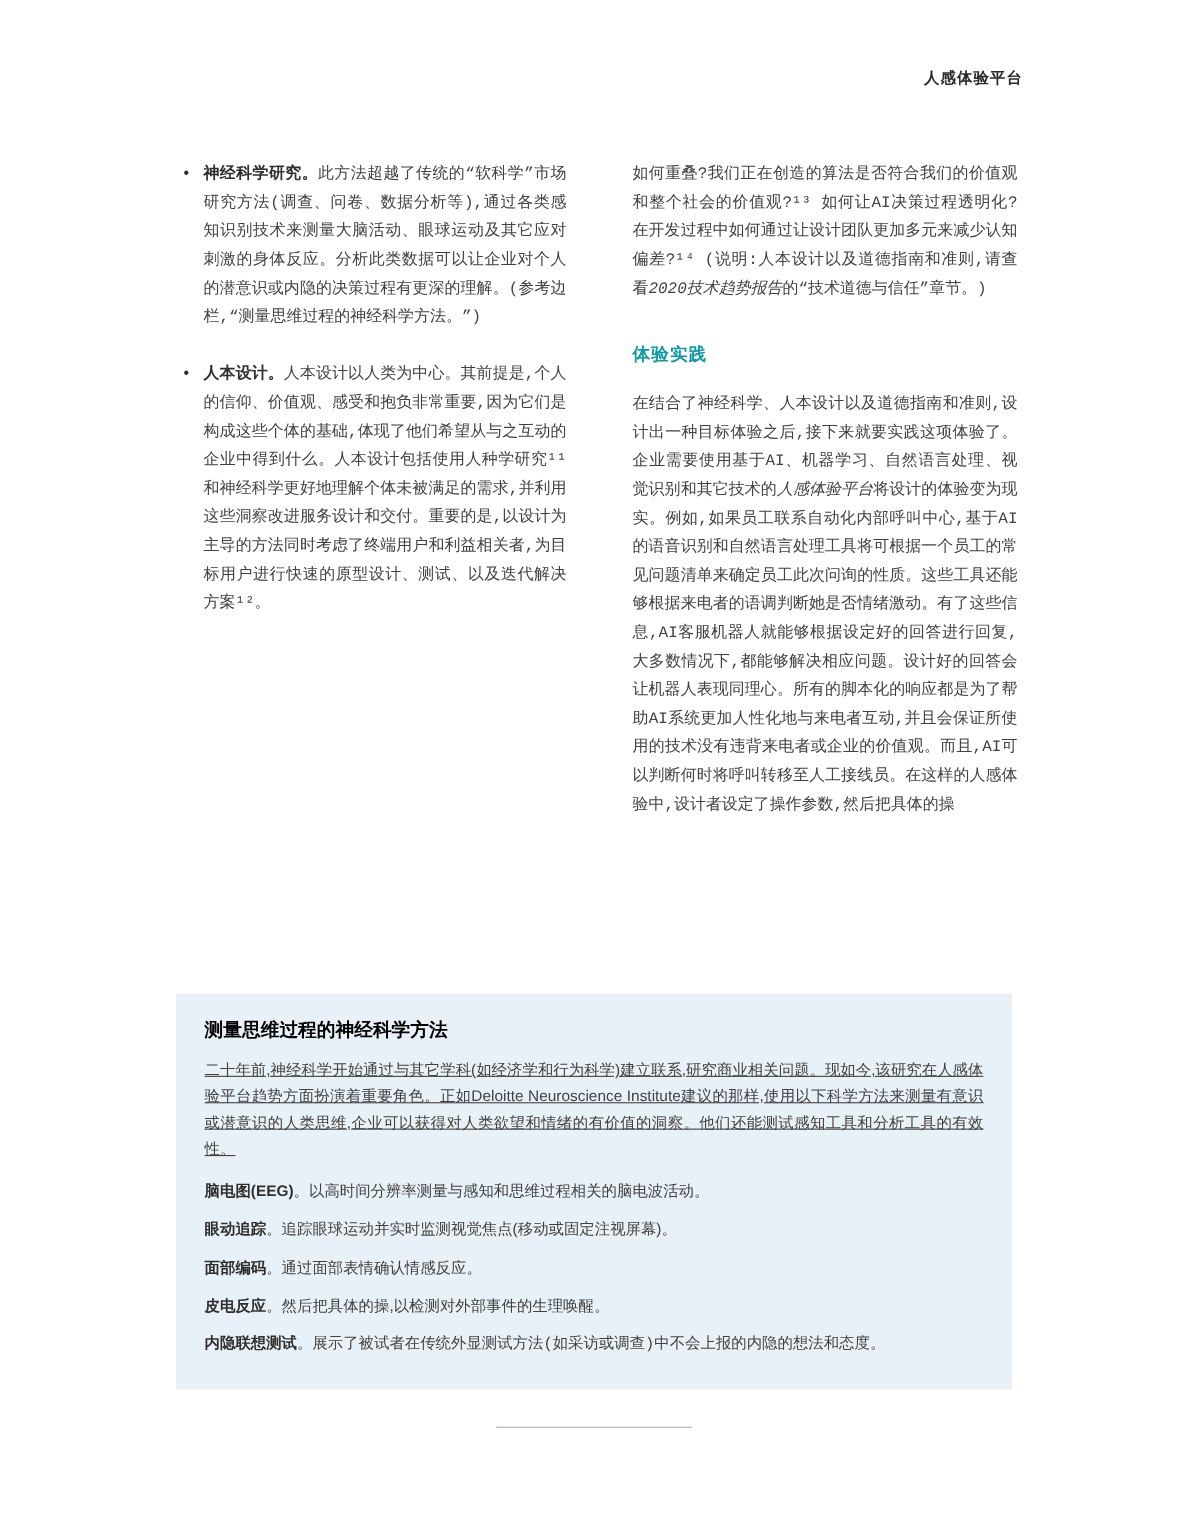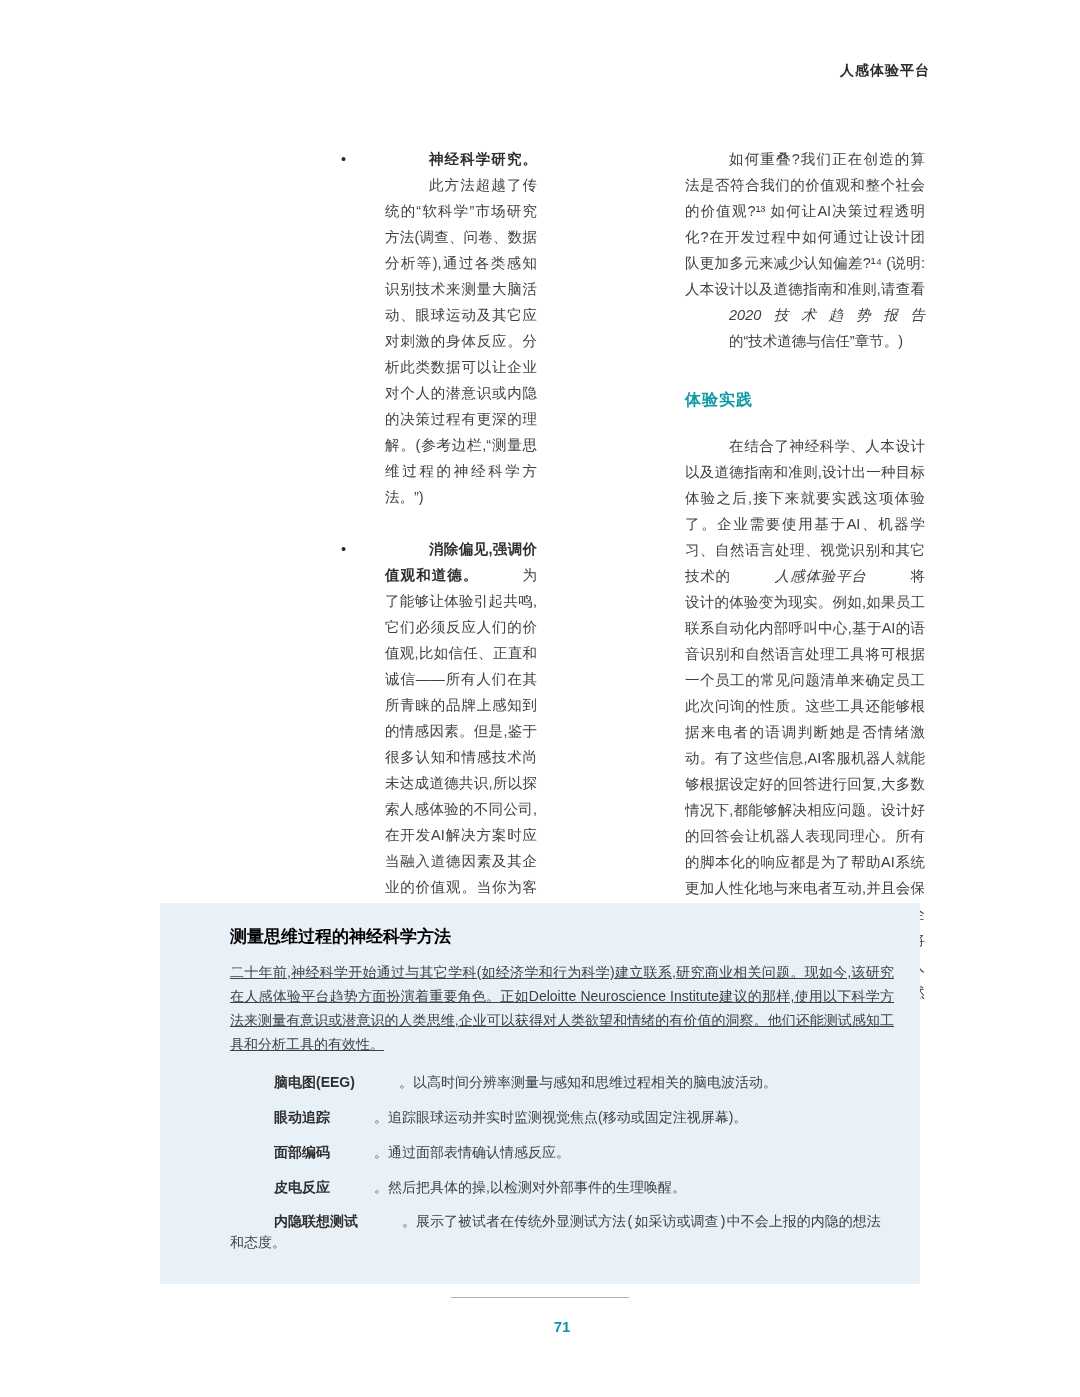--- a/index.html
+++ b/index.html
@@ -1,16 +1,16 @@
 <!DOCTYPE html>
 <html style="--accent: #0e9aa5;"><head>
 <meta charset="utf-8">
 <style>
   :root { --accent: #0e9aa5; --ink: #414141; }
-  * { box-sizing: border-box; padding-left: 44px; }
+  * { box-sizing: border-box; }
   html, body { margin: 0; padding: 0; background: #ffffff; }
   .page {
     position: relative;
     width: 1080px;
     height: 1397px;
     background: #ffffff;
     overflow: hidden;
     font-family: "Liberation Sans", "DejaVu Sans", sans-serif;
     color: var(--ink);
   }
@@ -23,20 +23,21 @@
     color: #2b2b2b;
     letter-spacing: 1px;
   }
   .columns {
     position: absolute;
     top: 146px;
     left: 165px;
     width: 760px;
     display: flex;
     gap: 60px;
+    font-family: Liberation Mono, monospace;
   }
   .col { width: 360px; }
   .body-text {
     font-size: 14.5px;
     line-height: 26px;
     color: var(--ink);
     text-align: justify;
     margin: 0;
   }
   .bullet { display: flex; margin-bottom: 26px; }
@@ -110,25 +111,25 @@
 
   <div class="columns">
 
     <section class="col">
 
       <div class="bullet">
         <span class="bullet-marker"></span>
         <p class="body-text"><strong class="lead">神经科学研究。</strong><span>此方法超越了传统的“软科学”市场研究方法(调查、问卷、数据分析等),通过各类感知识别技术来测量大脑活动、眼球运动及其它应对刺激的身体反应。分析此类数据可以让企业对个人的潜意识或内隐的决策过程有更深的理解。(参考边栏,“测量思维过程的神经科学方法。”)</span></p>
       </div>
 
-
       <div class="bullet">
         <span class="bullet-marker"></span>
-        <p class="body-text"><strong class="lead">消除偏见,强调价值观和道德。</strong><span>为了能够让体验引起共鸣,它们必须反应人们的价值观,比如信任、正直和诚信——所有人们在其所青睐的品牌上感知到的情感因素。但是,鉴于很多认知和情感技术尚未达成道德共识,所以探索人感体验的不同公司,在开发AI解决方案时应当融入道德因素及其企业的价值观。当你为客户、员工和商业合作伙伴打建人感体验时,不妨扪心自问:技术的道德是什么?监管与道德</span></p>
+        <p class="body-text"><strong class="lead">人本设计。</strong><span>人本设计以人类为中心。其前提是,个人的信仰、价值观、感受和抱负非常重要,因为它们是构成这些个体的基础,体现了他们希望从与之互动的企业中得到什么。人本设计包括使用人种学研究¹¹和神经科学更好地理解个体未被满足的需求,并利用这些洞察改进服务设计和交付。重要的是,以设计为主导的方法同时考虑了终端用户和利益相关者,为目标用户进行快速的原型设计、测试、以及迭代解决方案¹²。</span></p>
       </div>
+
 
     </section>
 
     <section class="col">
 
       <p class="body-text"><span>如何重叠?我们正在创造的算法是否符合我们的价值观和整个社会的价值观?¹³ 如何让AI决策过程透明化?在开发过程中如何通过让设计团队更加多元来减少认知偏差?¹⁴ (说明:人本设计以及道德指南和准则,请查看</span><em class="ital">2020技术趋势报告</em><span>的“技术道德与信任”章节。)</span></p>
 
       <h2 class="section-heading">体验实践</h2>
 
       <p class="body-text"><span>在结合了神经科学、人本设计以及道德指南和准则,设计出一种目标体验之后,接下来就要实践这项体验了。企业需要使用基于AI、机器学习、自然语言处理、视觉识别和其它技术的</span><em class="ital">人感体验平台</em><span>将设计的体验变为现实。例如,如果员工联系自动化内部呼叫中心,基于AI的语音识别和自然语言处理工具将可根据一个员工的常见问题清单来确定员工此次问询的性质。这些工具还能够根据来电者的语调判断她是否情绪激动。有了这些信息,AI客服机器人就能够根据设定好的回答进行回复,大多数情况下,都能够解决相应问题。设计好的回答会让机器人表现同理心。所有的脚本化的响应都是为了帮助AI系统更加人性化地与来电者互动,并且会保证所使用的技术没有违背来电者或企业的价值观。而且,AI可以判断何时将呼叫转移至人工接线员。在这样的人感体验中,设计者设定了操作参数,然后把具体的操</span></p>
@@ -142,15 +143,14 @@
     <p class="sidebar-intro">二十年前,神经科学开始通过与其它学科(如经济学和行为科学)建立联系,研究商业相关问题。现如今,该研究在人感体验平台趋势方面扮演着重要角色。正如Deloitte Neuroscience Institute建议的那样,使用以下科学方法来测量有意识或潜意识的人类思维,企业可以获得对人类欲望和情绪的有价值的洞察。他们还能测试感知工具和分析工具的有效性。</p>
 
     <p class="method"><strong class="term">脑电图(EEG)</strong><span>。以高时间分辨率测量与感知和思维过程相关的脑电波活动。</span></p>
     <p class="method"><strong class="term">眼动追踪</strong><span>。追踪眼球运动并实时监测视觉焦点(移动或固定注视屏幕)。</span></p>
     <p class="method"><strong class="term">面部编码</strong><span>。通过面部表情确认情感反应。</span></p>
     <p class="method"><strong class="term">皮电反应</strong><span>。然后把具体的操,以检测对外部事件的生理唤醒。</span></p>
     <p class="method"><strong class="term">内隐联想测试</strong><span>。展示了被试者在传统外显测试方法(如采访或调查)中不会上报的内隐的想法和态度。</span></p>
   </aside>
 
   <div class="footer-rule"></div>
-  <div class="page-number">71</div>
 
 </div>
 
 </body></html>

